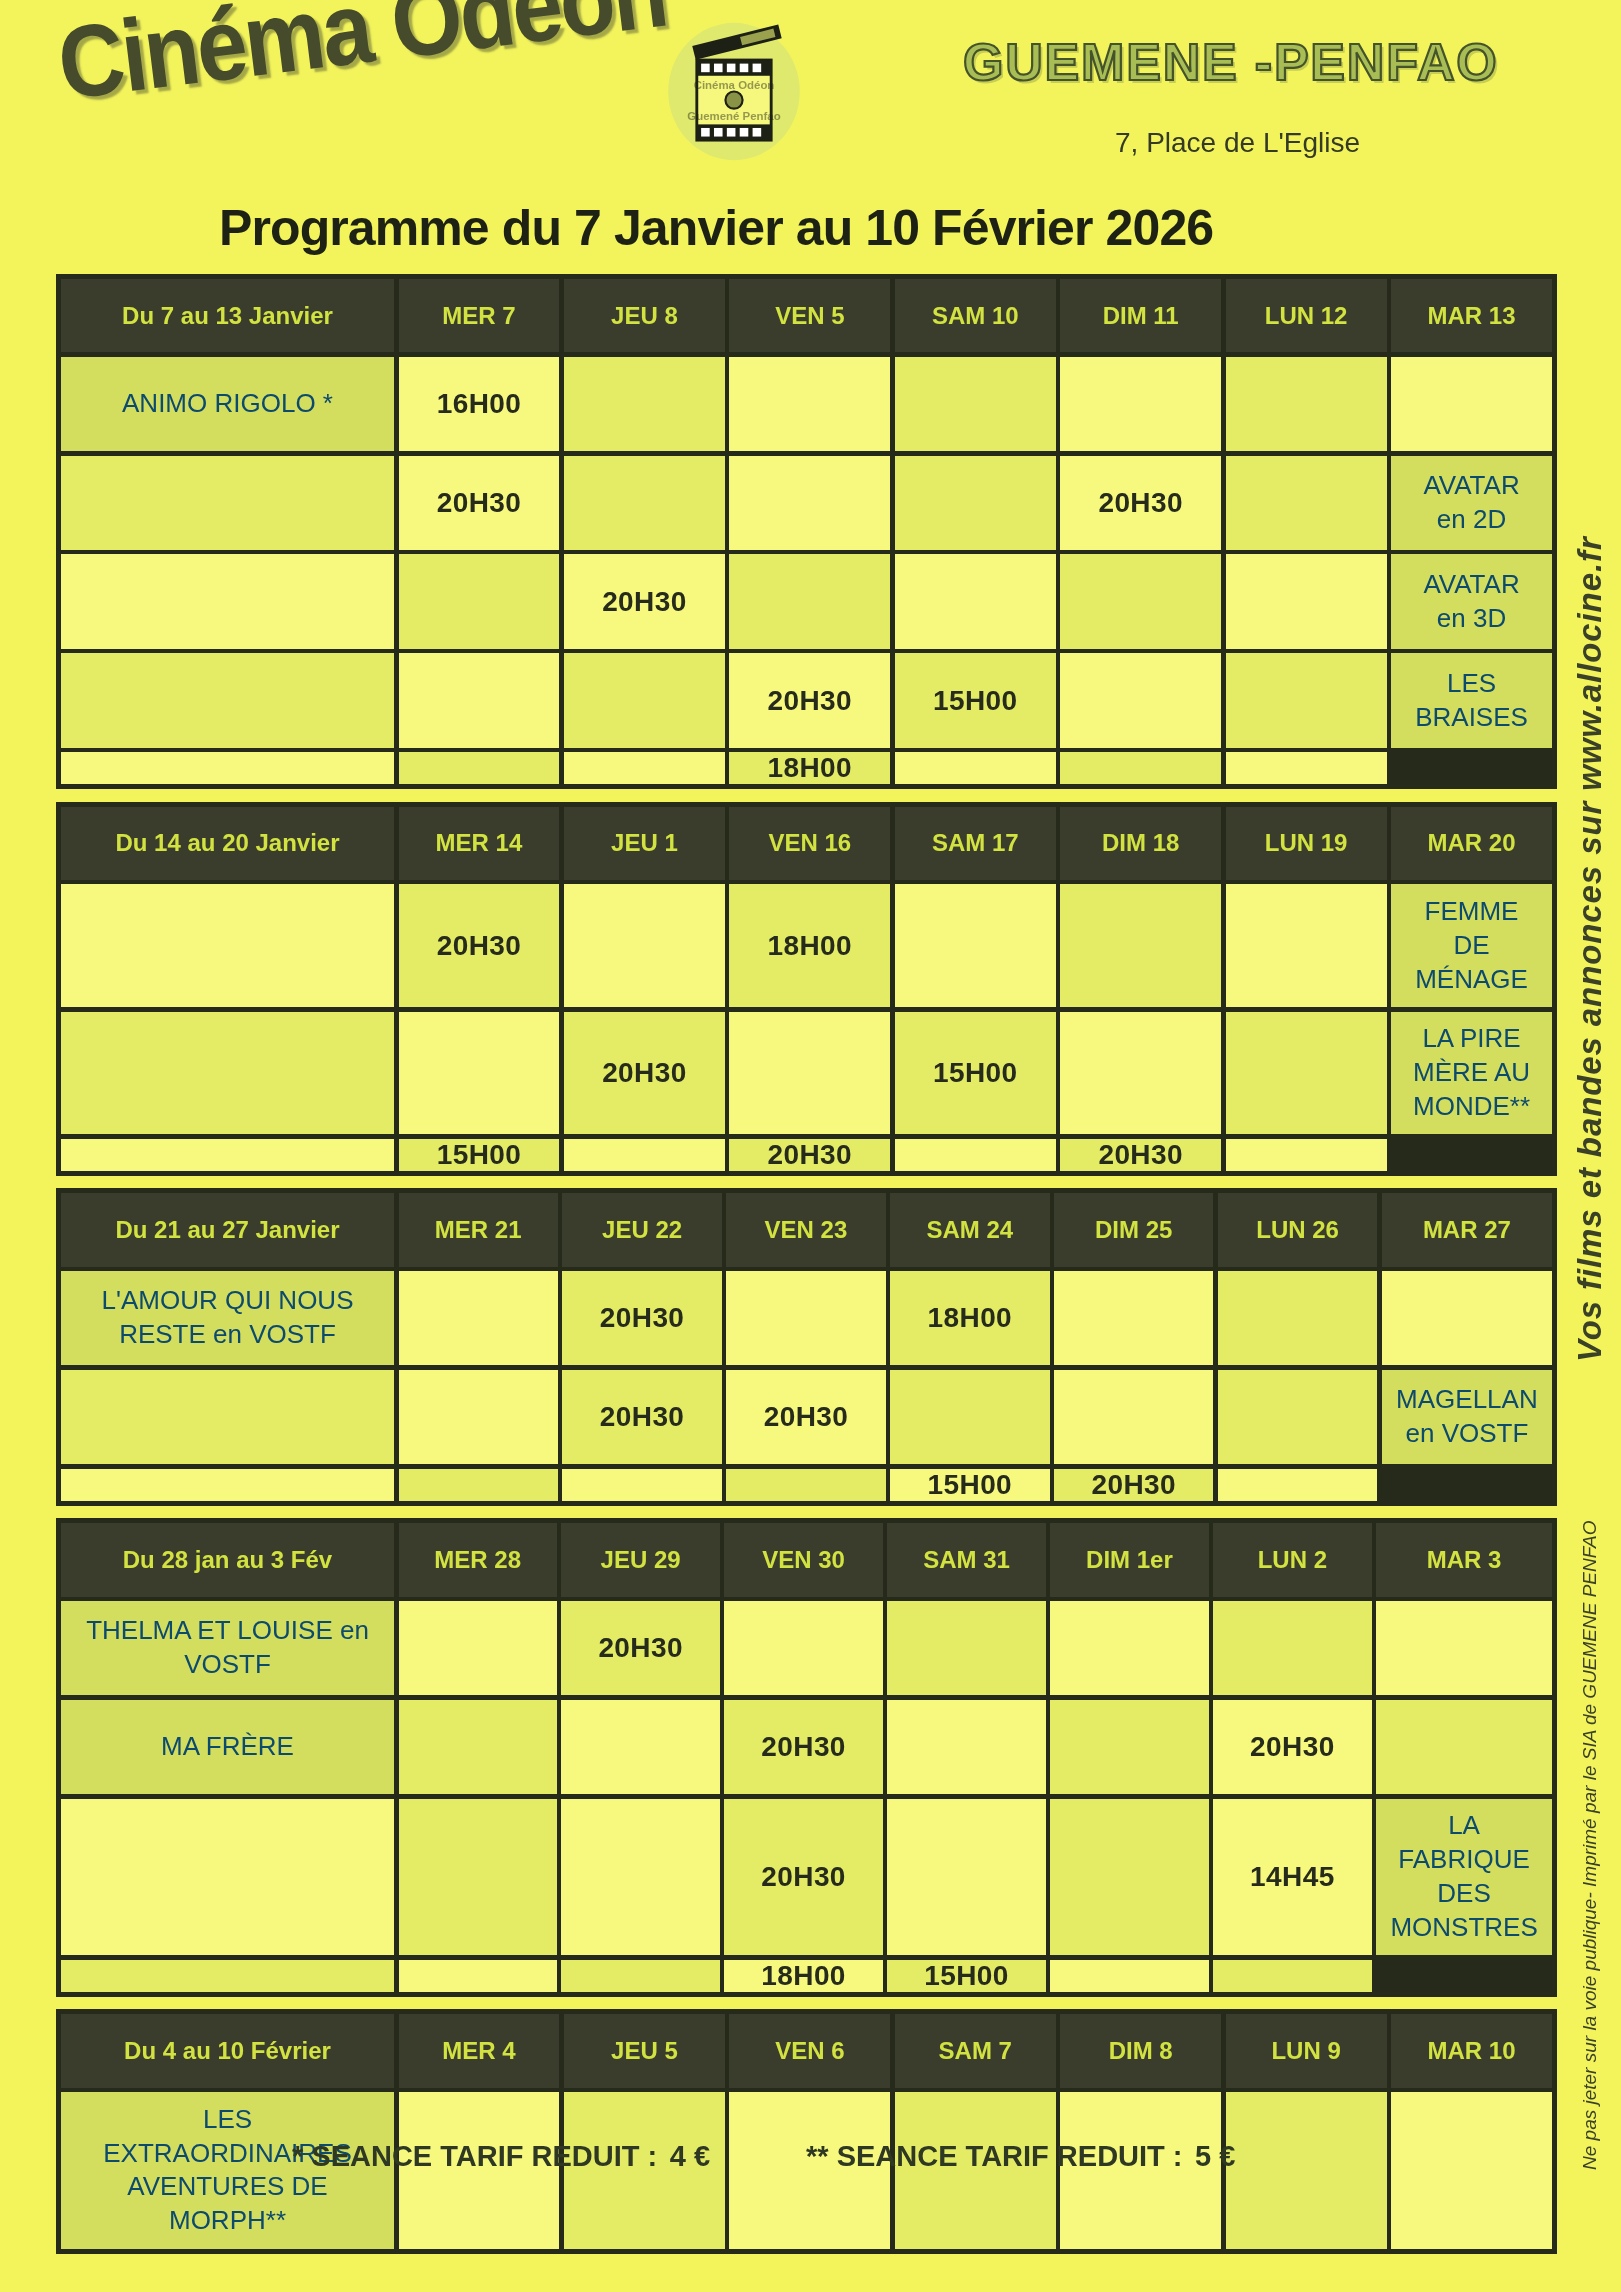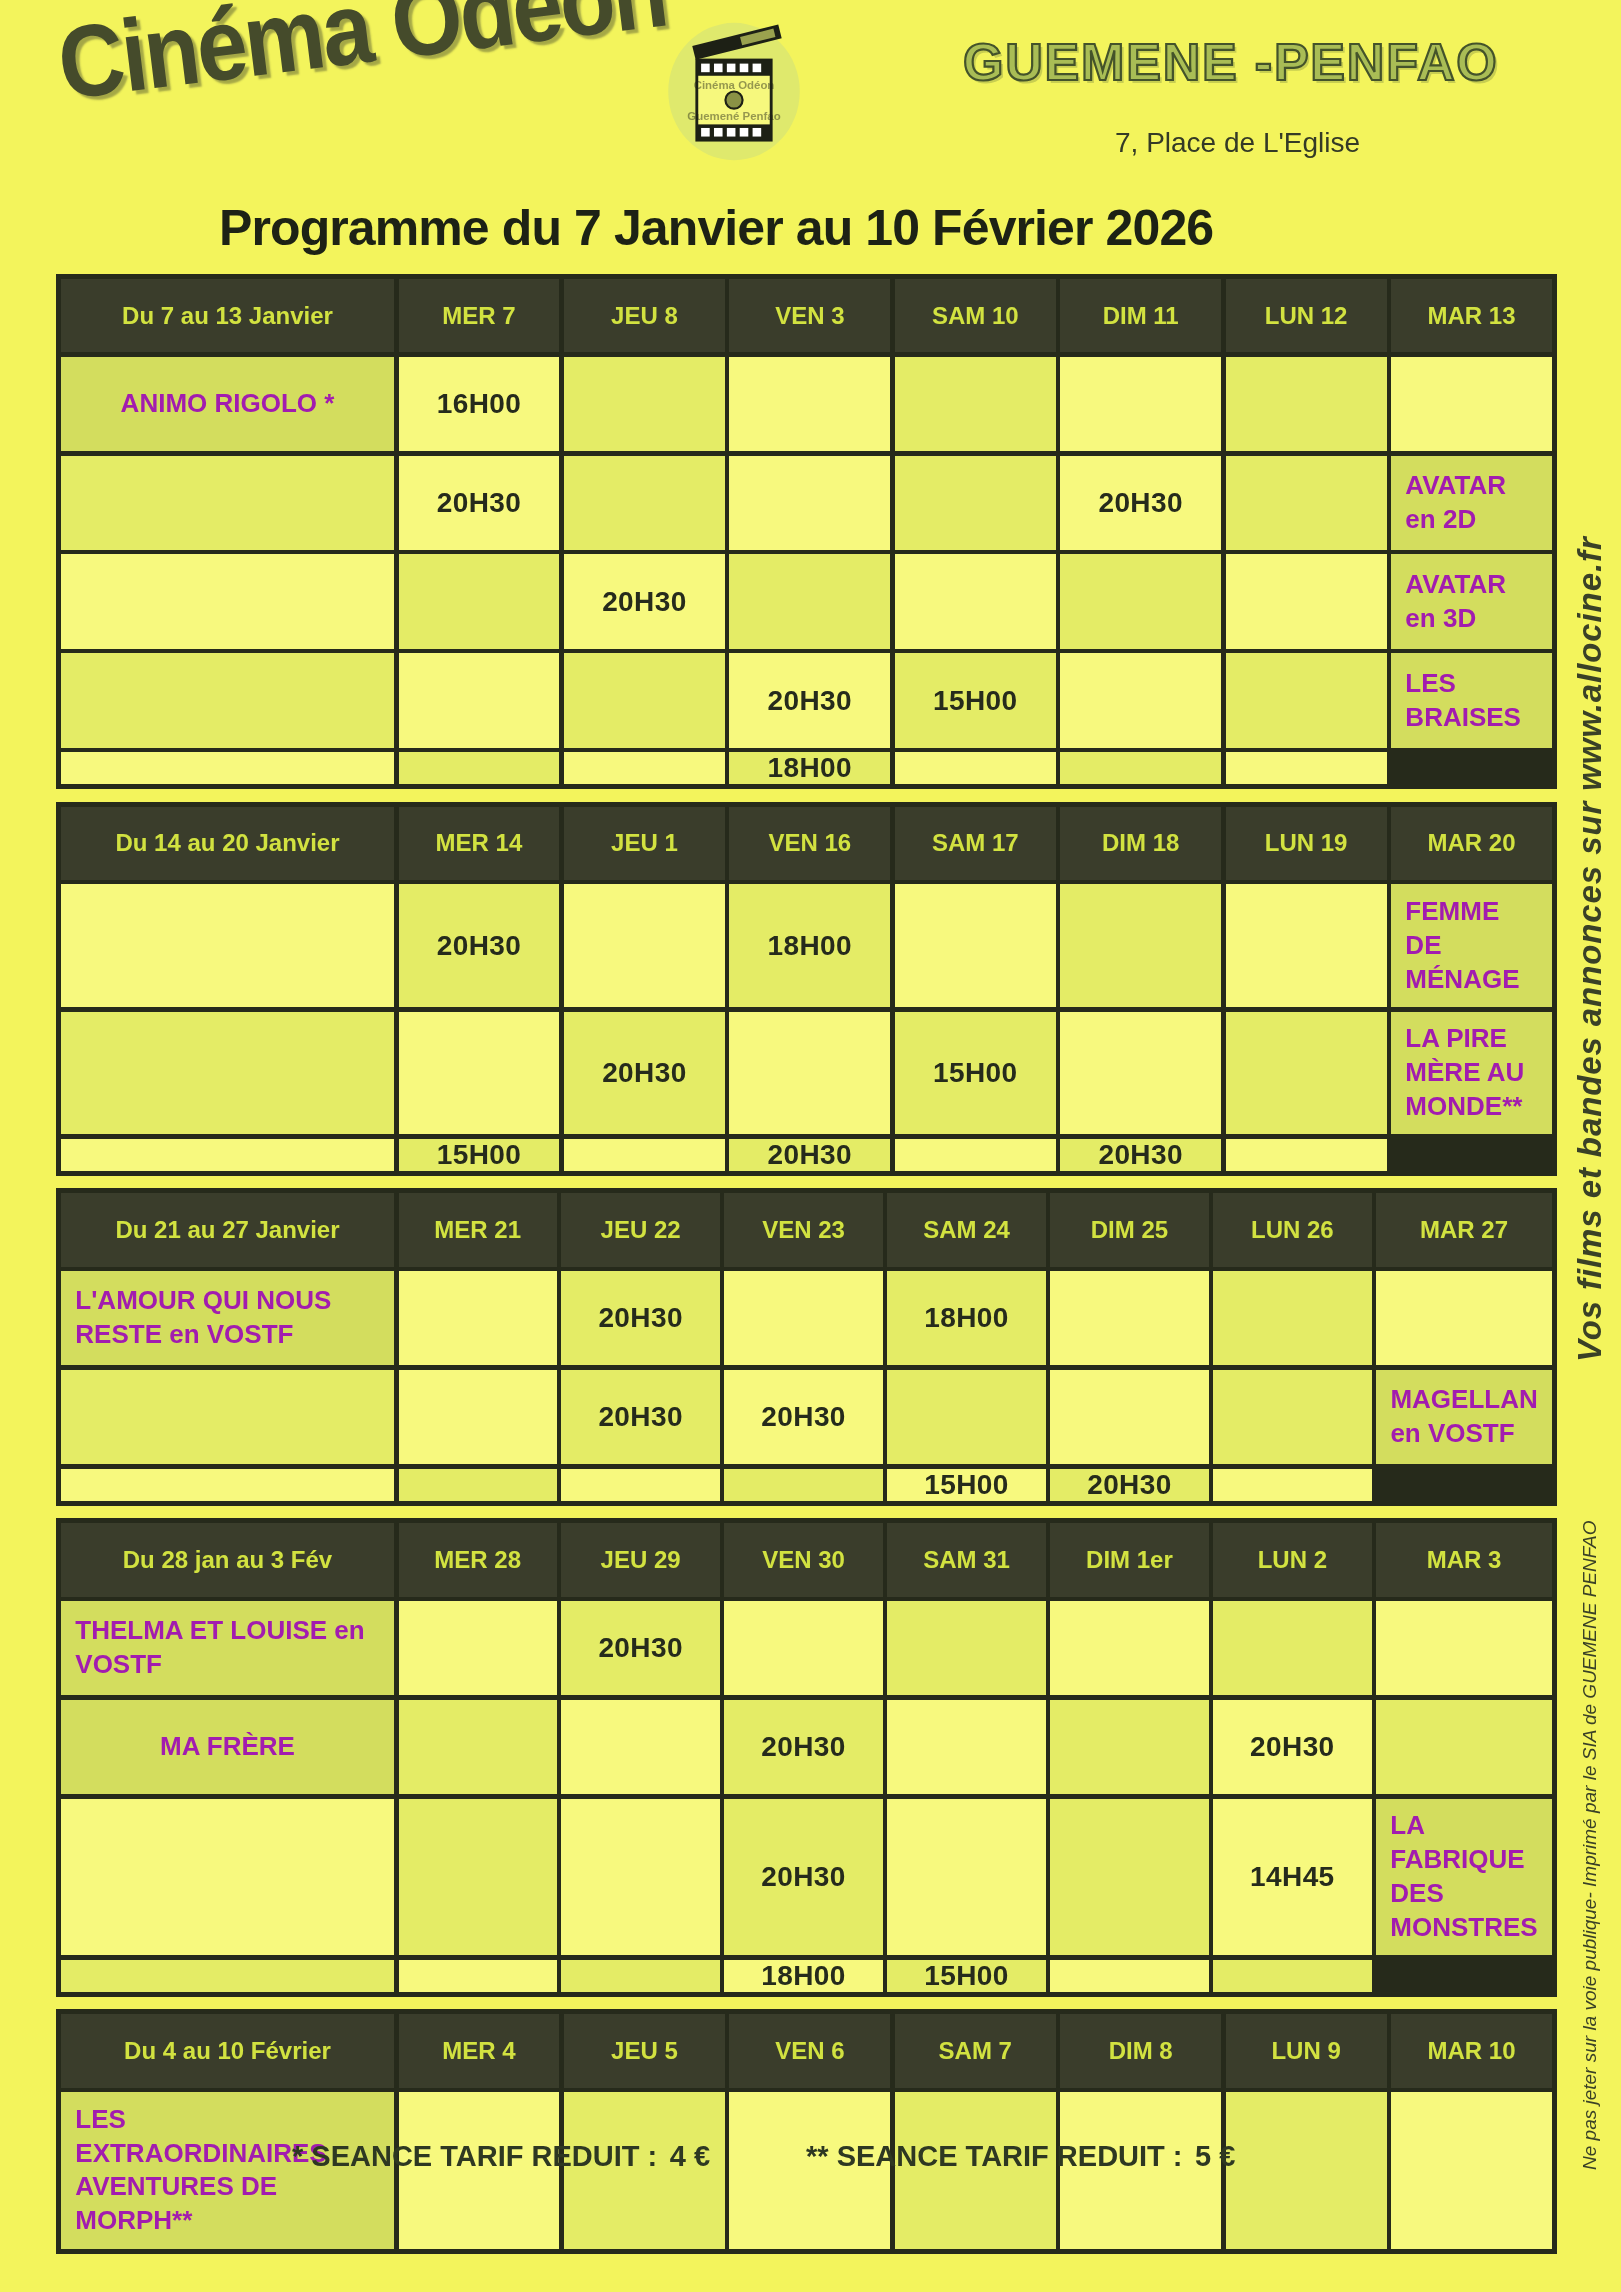--- a/index.html
+++ b/index.html
@@ -40,22 +40,22 @@
     grid-template-columns:333px repeat(7,1fr);
     gap:4.5px;background:#262a1b;border:5.4px solid #262a1b;
     margin-bottom:12.5px;
   }
   .hcell{
     background:#3a3d2b;color:#d2e240;font-weight:bold;font-size:24px;
     display:flex;align-items:center;justify-content:center;text-align:center;
     min-height:66px;padding:3.6px 3.6px;
   }
   .tcell{
-    background:#d3dd5e;color:#a21caf;font-weight:bold;font-size:26px;
-    display:flex;align-items:center;justify-content:center;text-align:left;
+    background:#d3dd5e;color:#0c4a6e;font-weight:normal;font-size:26px;
+    display:flex;align-items:center;justify-content:center;text-align:center;
     line-height:1.3;padding:10.7px 14.3px;min-height:73px;
   }
   .cell{
     background:#f7f97e;
     display:flex;align-items:center;justify-content:center;
   }
   .cell.alt{background:#e4ec66;}
   .time{font-weight:bold;font-size:28px;color:#262b1c;letter-spacing:0.4px;}
   
   .vnote{
@@ -116,21 +116,21 @@
 
   <div class="city-name">GUEMENE -PENFAO</div>
   <div class="address">7, Place de L'Eglise</div>
   <div class="program-title">Programme du 7 Janvier au 10 Février 2026</div>
 
   <div class="schedule">
       <div class="week-block">
         <div class="hcell">Du 7 au  13 Janvier</div>
         <div class="hcell">MER 7</div>
         <div class="hcell">JEU 8</div>
-        <div class="hcell">VEN 3</div>
+        <div class="hcell">VEN 5</div>
         <div class="hcell">SAM 10</div>
         <div class="hcell">DIM 11</div>
         <div class="hcell">LUN 12</div>
         <div class="hcell">MAR 13</div>
         <div class="tcell">ANIMO RIGOLO *</div>
         <div class="cell">
           <span class="time">16H00</span>
         </div>
         <div class="cell alt"></div>
         <div class="cell"></div>

